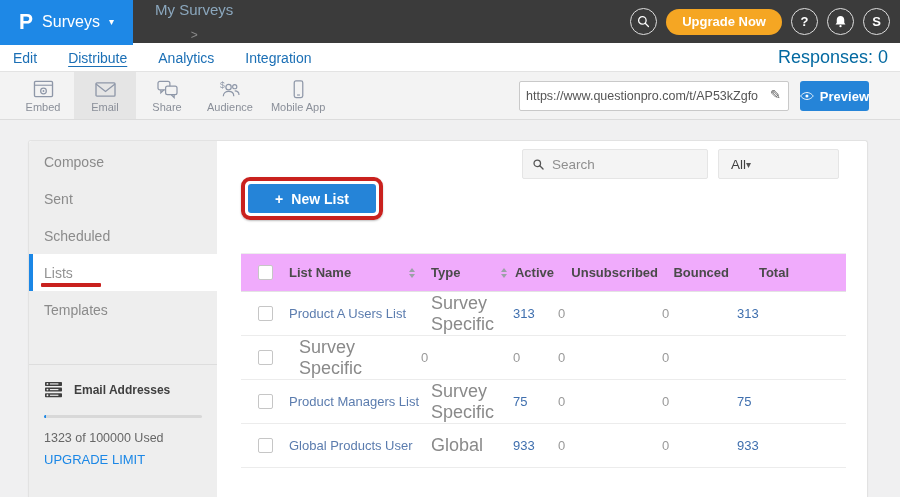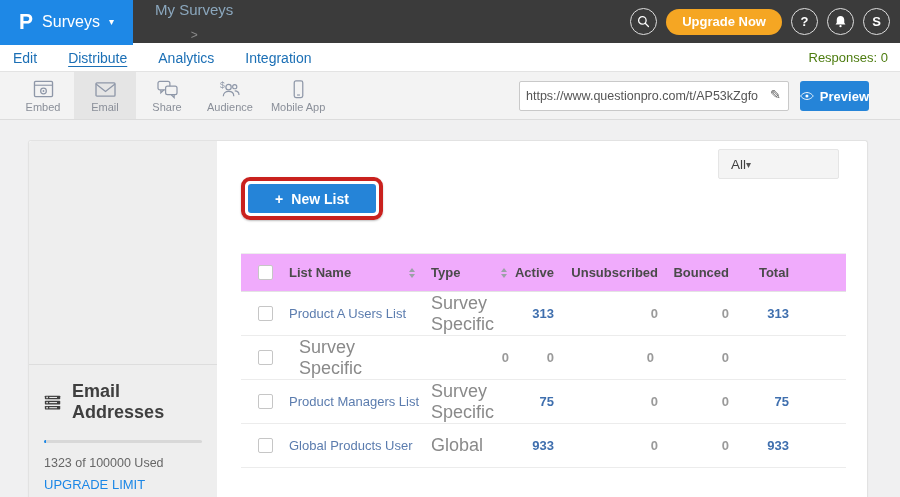--- a/index.html
+++ b/index.html
@@ -20,21 +20,21 @@
   .topbar-right { position:absolute; right:10px; top:0; height:43px; display:flex; align-items:center; gap:9px; }
   .circle-btn { width:27px; height:27px; border:1px solid #dedede; border-radius:50%; display:flex; align-items:center; justify-content:center; color:#fff; font-size:13px; font-weight:bold; cursor:pointer; background:transparent; }
   .upgrade-btn { background:#f5a623; color:#fff; border:none; border-radius:14px; height:26px; padding:0 16px; font-size:13px; font-weight:bold; font-family:inherit; cursor:pointer; }
 
   
   .navrow { position:absolute; left:0; top:43px; width:900px; height:29px; background:#fff; border-bottom:1px solid #e3e3e3; }
   .navrow::before { content:''; position:absolute; left:0; top:0; width:133px; height:2px; background:#1e88e6; }
   .tabs { position:absolute; left:13px; top:0; height:29px; display:flex; align-items:center; gap:31px; }
   .tab { color:#1b6fb5; font-size:14px; cursor:pointer; }
   .tab.active { text-decoration:underline; text-underline-offset:3px; }
-  .responses { position:absolute; right:12px; top:0; height:29px; display:flex; align-items:center; color:#4d7c0f; font-size:13px; }
+  .responses { position:absolute; right:12px; top:0; height:29px; display:flex; align-items:center; color:#0369a1; font-size:18px; }
 
   
   .toolbar { position:absolute; left:0; top:72px; width:900px; height:48px; background:#f3f3f3; border-bottom:1px solid #dcdcdc; }
   .tool-items { position:absolute; left:12px; top:0; height:47px; display:flex; }
   .tool-item { min-width:62px; padding:5px 9px 3px; display:flex; flex-direction:column; align-items:center; justify-content:center; gap:2px; cursor:pointer; }
   .tool-item.active { background:#e5e5e5; }
   .tool-item svg { display:block; }
   .tool-label { font-size:11px; color:#8a8f99; white-space:nowrap; }
   .url-wrap { position:absolute; left:519px; top:9px; width:270px; height:30px; }
   .url-input { width:100%; height:100%; border:1px solid #c9c9c9; border-radius:2px; background:#fff; font-family:inherit; font-size:12.5px; color:#555; padding:0 28px 0 6px; }
@@ -45,21 +45,21 @@
   .card { position:absolute; left:28px; top:140px; width:840px; height:357px; background:#fff; border:1px solid #e2e2e2; border-bottom:none; border-radius:3px 3px 0 0; box-shadow:0 1px 2px rgba(0,0,0,0.04); }
 
   
   .side { position:absolute; left:0; top:0; width:188px; height:100%; background:#eeeeee; border-radius:3px 0 0 0; }
   .side-items { padding-top:2px; }
   .side-item { position:relative; height:37px; display:flex; align-items:center; padding-left:15px; font-size:14px; color:#8b8b8b; cursor:pointer; }
   .side-item.active { background:#fff; border-left:4px solid #1b87e6; padding-left:11px; color:#929292; }
   .annot-underline { position:absolute; left:8px; bottom:4px; width:60px; height:4px; background:#c9211e; border-radius:1px; }
   .email-box { position:absolute; left:0; top:223px; width:188px; border-top:1px solid #dddddd; padding:16px 15px 0; }
   .email-title-row { display:flex; align-items:center; gap:11px; }
-  .email-title { font-size:18px; font-weight:bold; color:#3f3f3f; }
+  .email-title { font-size:12px; font-weight:bold; color:#3f3f3f; }
   .usage-track { margin-top:17px; height:3px; background:#d8d8d8; border-radius:2px; position:relative; overflow:hidden; }
   .usage-fill { position:absolute; left:0; top:0; height:3px; background:#1b87e6; width:2%; }
   .usage-text { margin-top:13px; font-size:12.5px; color:#666; }
   .upgrade-link { margin-top:7px; font-size:13px; color:#1b87e6; cursor:pointer; }
 
   
   .content { position:absolute; left:188px; top:0; right:0; bottom:0; }
   .search-wrap { position:absolute; left:305px; top:8px; width:186px; height:30px; background:#f4f4f4; border:1px solid #e5e5e5; border-radius:2px; display:flex; align-items:center; padding:0 9px; gap:7px; }
   .search-input { flex:1; border:none; background:transparent; outline:none; font-family:inherit; font-size:13.5px; color:#444; min-width:0; }
   .search-input::placeholder { color:#8f8f8f; }
@@ -79,21 +79,21 @@
   .cell-sortable { display:flex; align-items:center; justify-content:space-between; cursor:pointer; padding-right:6px; }
   .cell-type-h { padding-left:10px; }
   .sort { display:inline-flex; flex-direction:column; gap:2px; }
   .sort i { width:0; height:0; border-left:3.5px solid transparent; border-right:3.5px solid transparent; }
   .sort .up { border-bottom:4px solid #9aa0a6; }
   .sort .dn { border-top:4px solid #9aa0a6; }
   .h-num { text-align:right; }
   .pr4 { padding-right:4px; } .pr8 { padding-right:8px; }
   .cell-name { color:#5b7cae; cursor:pointer; }
   .cell-type { color:#8a8a8a; font-size:18px; padding-left:10px; }
-  .num { text-align:right; color:#3f6fae; cursor:pointer;font-weight:bold; }
+  .num { text-align:left; color:#3f6fae; cursor:pointer; }
   .num.zero { color:#9a9a9a; cursor:default; }
 </style>
 </head>
 <body>
 
 <div class="screen">
 
   <div class="topbar">
     <div class="logo-box">
       <span class="logo-p">P</span>
@@ -191,20 +191,30 @@
           <path d="M1 7s3.7-5.5 10-5.5S21 7 21 7s-3.7 5.5-10 5.5S1 7 1 7z" fill="none" stroke="#fff" stroke-width="1.5"></path>
           <circle cx="11" cy="7" r="2.4" fill="#fff"></circle>
         </svg>
       <span>Preview</span>
     </button>
   </div>
 
   <div class="card">
 
     <div class="side">
+      <div class="side-items">
+        <div class="side-item">Compose</div>
+        <div class="side-item">Sent</div>
+        <div class="side-item">Scheduled</div>
+        <div class="side-item active">
+          <span>Lists</span>
+          <span class="annot-underline"></span>
+        </div>
+        <div class="side-item">Templates</div>
+      </div>
       <div class="email-box">
         <div class="email-title-row">
           <svg width="19" height="17" viewBox="0 0 20 18">
               <g fill="#3f3f3f">
                 <rect x="1" y="1" width="18" height="4.2" rx="0.8"></rect>
                 <rect x="1" y="7" width="18" height="4.2" rx="0.8"></rect>
                 <rect x="1" y="13" width="18" height="4.2" rx="0.8"></rect>
               </g>
               <g fill="#eeeeee">
                 <circle cx="3.6" cy="3.1" r="1"></circle>
@@ -219,20 +229,27 @@
         </div>
         <div class="usage-track">
           <div class="usage-fill" style="width: 1.5%;"></div>
         </div>
         <div class="usage-text">1323 of 100000 Used</div>
         <div class="upgrade-link">UPGRADE LIMIT</div>
       </div>
     </div>
 
     <div class="content">
+      <div class="search-wrap">
+        <svg width="13" height="13" viewBox="0 0 16 16">
+            <circle cx="6.5" cy="6.5" r="4" fill="none" stroke="#555" stroke-width="1.6"></circle>
+            <line x1="9.6" y1="9.6" x2="13.6" y2="13.6" stroke="#555" stroke-width="1.6" stroke-linecap="round"></line>
+          </svg>
+        <input class="search-input" type="text" placeholder="Search" style="">
+      </div>
       <div class="filter">
         <span class="filter-value">All</span>
         <span class="caret">▾</span>
       </div>
 
       <div class="annot-box">
         <button class="new-list-btn">
           <span>+</span>
           <span>New List</span>
         </button>

